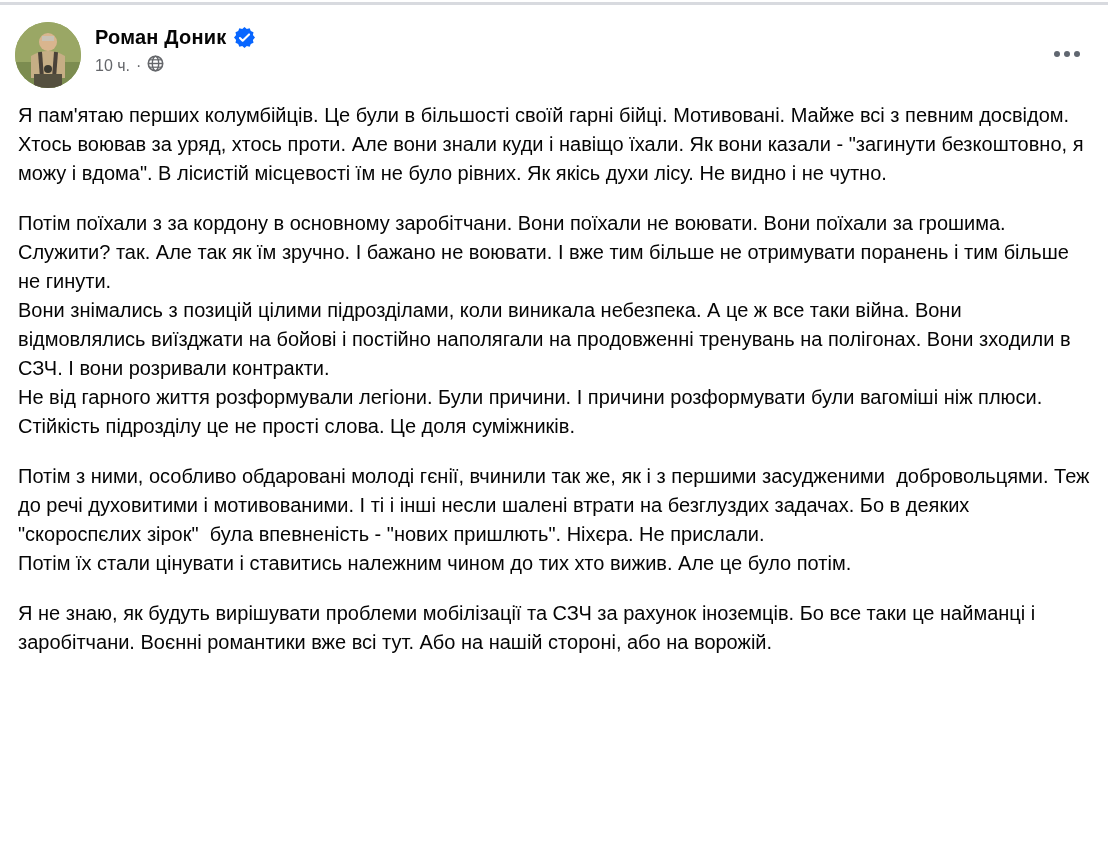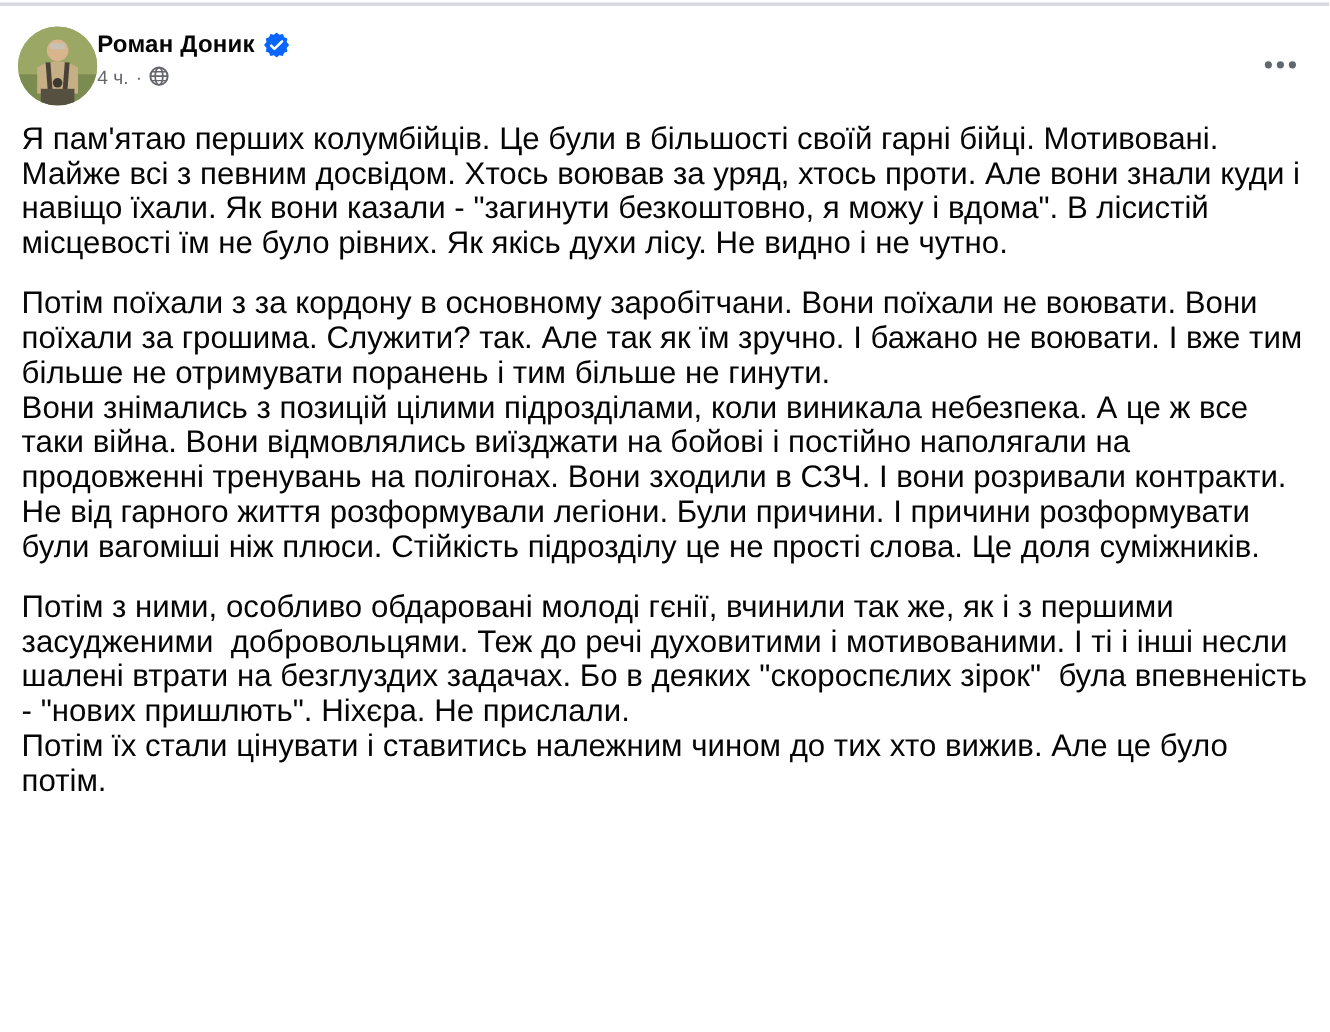--- a/index.html
+++ b/index.html
@@ -31,20 +31,21 @@
     width: 66px;
     height: 66px;
     border-radius: 50%;
     overflow: hidden;
     flex: 0 0 auto;
     cursor: pointer;
     background: #8fa35c;
   }
   .avatar svg { display: block; }
   .header-info {
+    margin-left: 14px;
     padding-top: 3px;
   }
   .name-row {
     display: flex;
     align-items: center;
     gap: 8px;
   }
   .author {
     font-size: 20px;
     font-weight: 700;
@@ -76,21 +77,21 @@
     cursor: pointer;
   }
   .more .dot {
     width: 6px;
     height: 6px;
     border-radius: 50%;
     background: #606770;
   }
   .body-text {
     padding: 13px 18px 0 18px;
-    font-size: 26px;
+    font-size: 20px;
     line-height: 29px;
     color: #050505;
   }
   .body-text p {
     margin: 0 0 21px 0;
     white-space: pre-wrap;
   }
   .body-text p:last-child { margin-bottom: 0; }
 </style>
 </head>
@@ -119,21 +120,21 @@
       <div class="name-row">
         <span class="author">Роман Доник</span>
         <span class="badge">
           <svg width="21" height="21" viewBox="0 0 24 24">
             <path fill="#0866FF" d="M12 0l2.6 2.2 3.3-.7 1.3 3.1 3.1 1.3-.7 3.3L24 12l-2.4 2.8.7 3.3-3.1 1.3-1.3 3.1-3.3-.7L12 24l-2.6-2.2-3.3.7-1.3-3.1-3.1-1.3.7-3.3L0 12l2.4-2.8-.7-3.3 3.1-1.3 1.3-3.1 3.3.7z"></path>
             <path d="M6.8 12.6l3.1 3.1 7.3-7.2" fill="none" stroke="#ffffff" stroke-width="2.4" stroke-linecap="round" stroke-linejoin="round"></path>
           </svg>
         </span>
       </div>
       <div class="meta-row">
-        <span class="timestamp">4 ч.</span>
+        <span class="timestamp">10 ч.</span>
         <span class="sep">·</span>
         <span class="globe">
           <svg width="17" height="17" viewBox="0 0 17 17">
             <circle cx="8.5" cy="8.5" r="7.2" fill="none" stroke="#65676B" stroke-width="1.6"></circle>
             <ellipse cx="8.5" cy="8.5" rx="3.2" ry="7.2" fill="none" stroke="#65676B" stroke-width="1.4"></ellipse>
             <line x1="1.3" y1="8.5" x2="15.7" y2="8.5" stroke="#65676B" stroke-width="1.4"></line>
             <line x1="2.2" y1="4.8" x2="14.8" y2="4.8" stroke="#65676B" stroke-width="1.2"></line>
             <line x1="2.2" y1="12.2" x2="14.8" y2="12.2" stroke="#65676B" stroke-width="1.2"></line>
           </svg>
         </span>
@@ -147,14 +148,15 @@
     </button>
   </div>
 
   <div class="body-text">
       <p>Я пам'ятаю перших колумбійців. Це були в більшості своїй гарні бійці. Мотивовані. Майже всі з певним досвідом. Хтось воював за уряд, хтось проти. Але вони знали куди і навіщо їхали. Як вони казали - "загинути безкоштовно, я можу і вдома". В лісистій місцевості їм не було рівних. Як якісь духи лісу. Не видно і не чутно.</p>
       <p>Потім поїхали з за кордону в основному заробітчани. Вони поїхали не воювати. Вони поїхали за грошима. Служити? так. Але так як їм зручно. І бажано не воювати. І вже тим більше не отримувати поранень і тим більше не гинути.
 Вони знімались з позицій цілими підрозділами, коли виникала небезпека. А це ж все таки війна. Вони відмовлялись виїзджати на бойові і постійно наполягали на продовженні тренувань на полігонах. Вони зходили в СЗЧ. І вони розривали контракти.
 Не від гарного життя розформували легіони. Були причини. І причини розформувати були вагоміші ніж плюси. Стійкість підрозділу це не прості слова. Це доля суміжників.</p>
       <p>Потім з ними, особливо обдаровані молоді гєнії, вчинили так же, як і з першими засудженими  добровольцями. Теж до речі духовитими і мотивованими. І ті і інші несли шалені втрати на безглуздих задачах. Бо в деяких "скороспєлих зірок"  була впевненість - "нових пришлють". Ніхєра. Не прислали.
 Потім їх стали цінувати і ставитись належним чином до тих хто вижив. Але це було потім.</p>
+      <p>Я не знаю, як будуть вирішувати проблеми мобілізації та СЗЧ за рахунок іноземців. Бо все таки це найманці і заробітчани. Воєнні романтики вже всі тут. Або на нашій стороні, або на ворожій.</p>
     </div>
 </div>
 
 </body></html>

